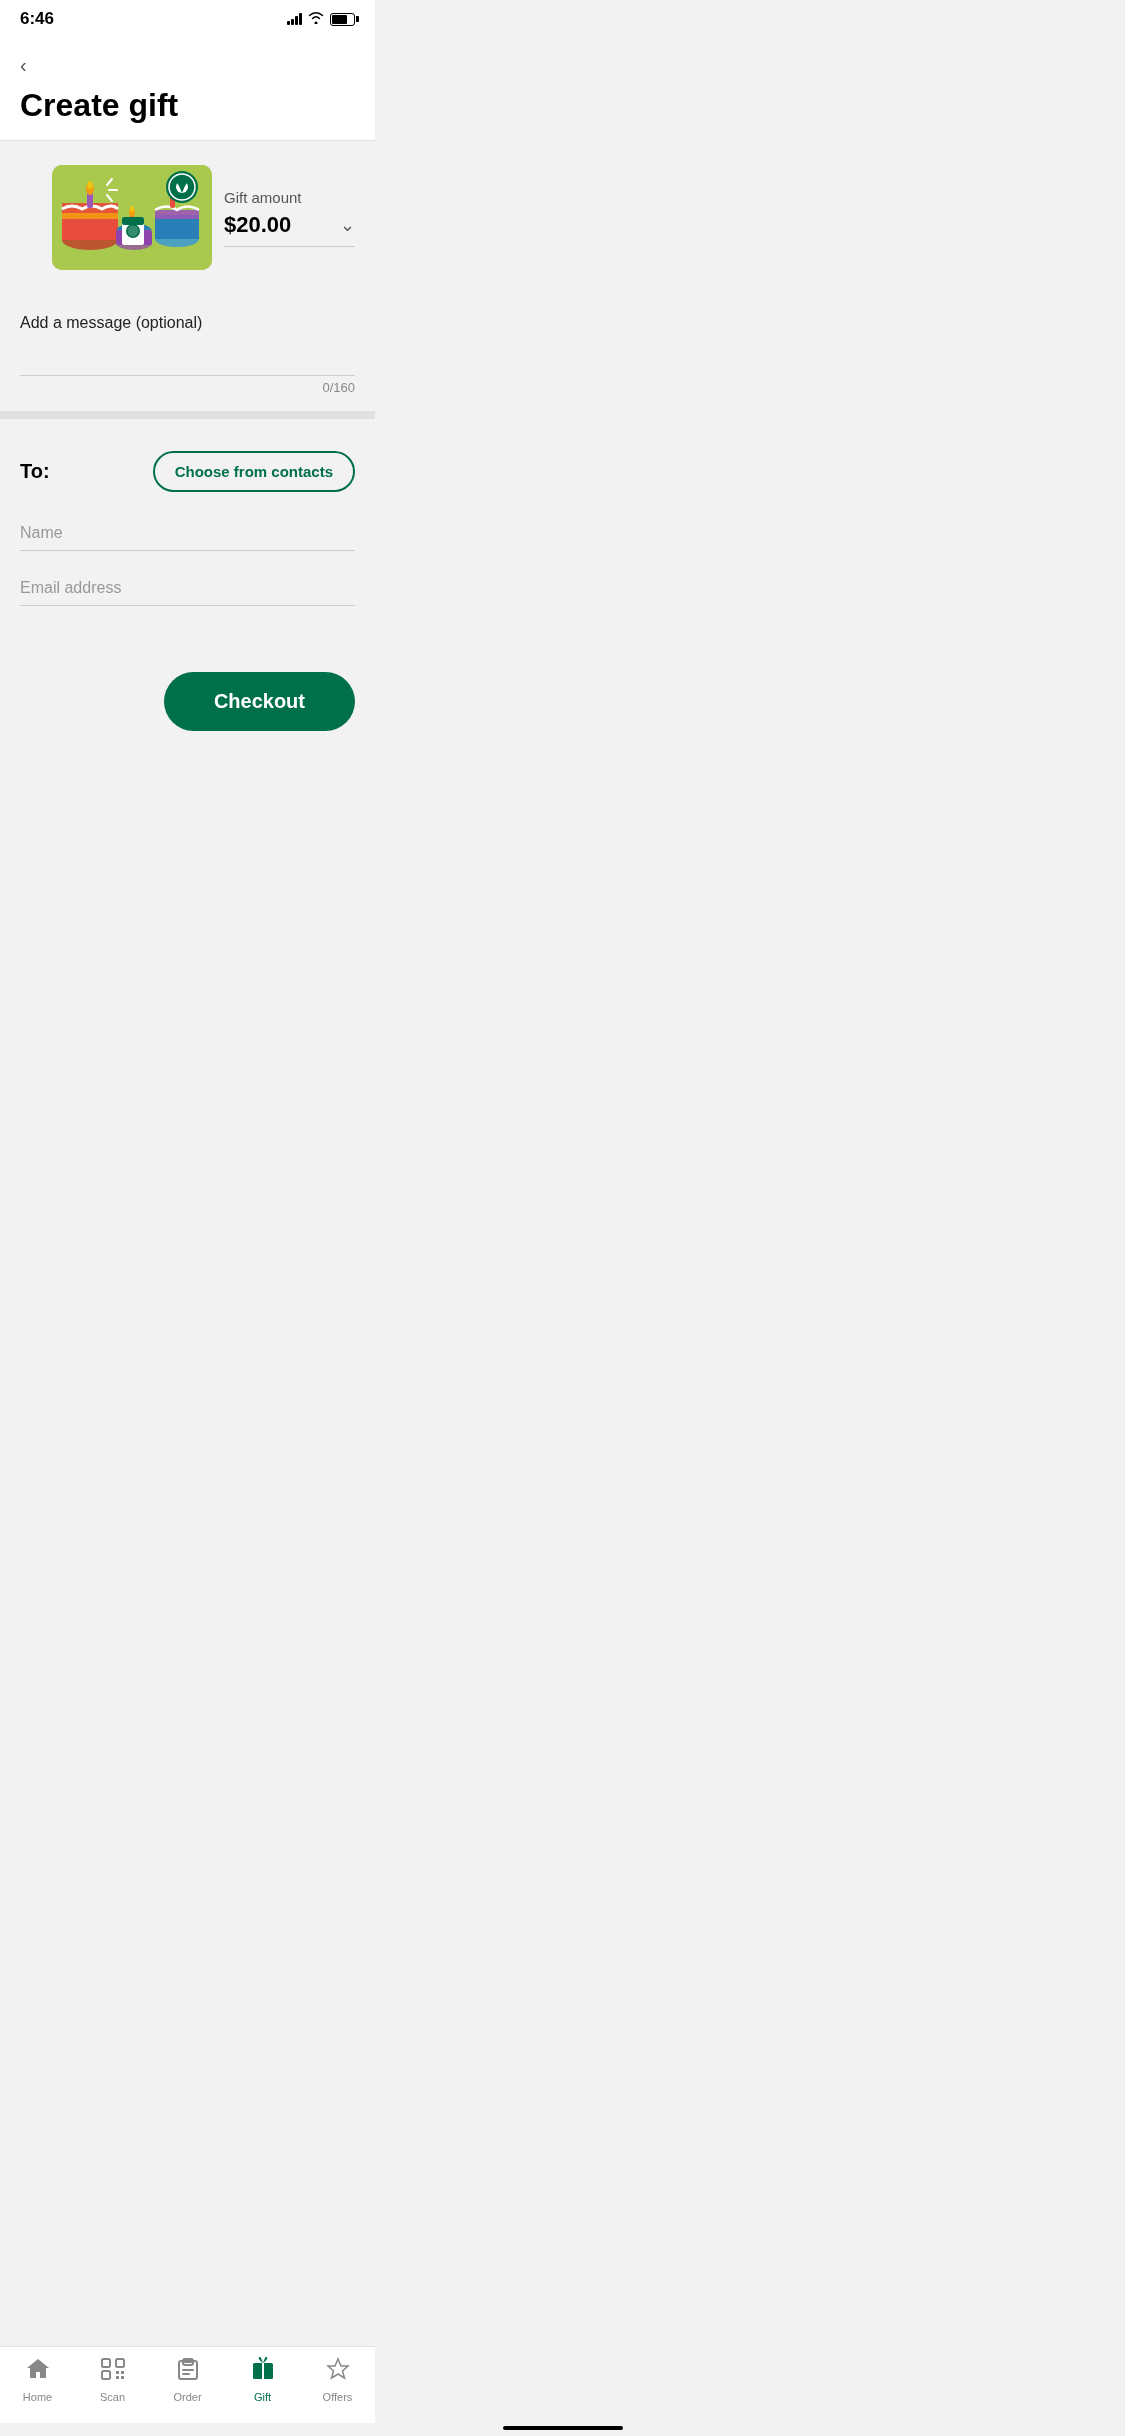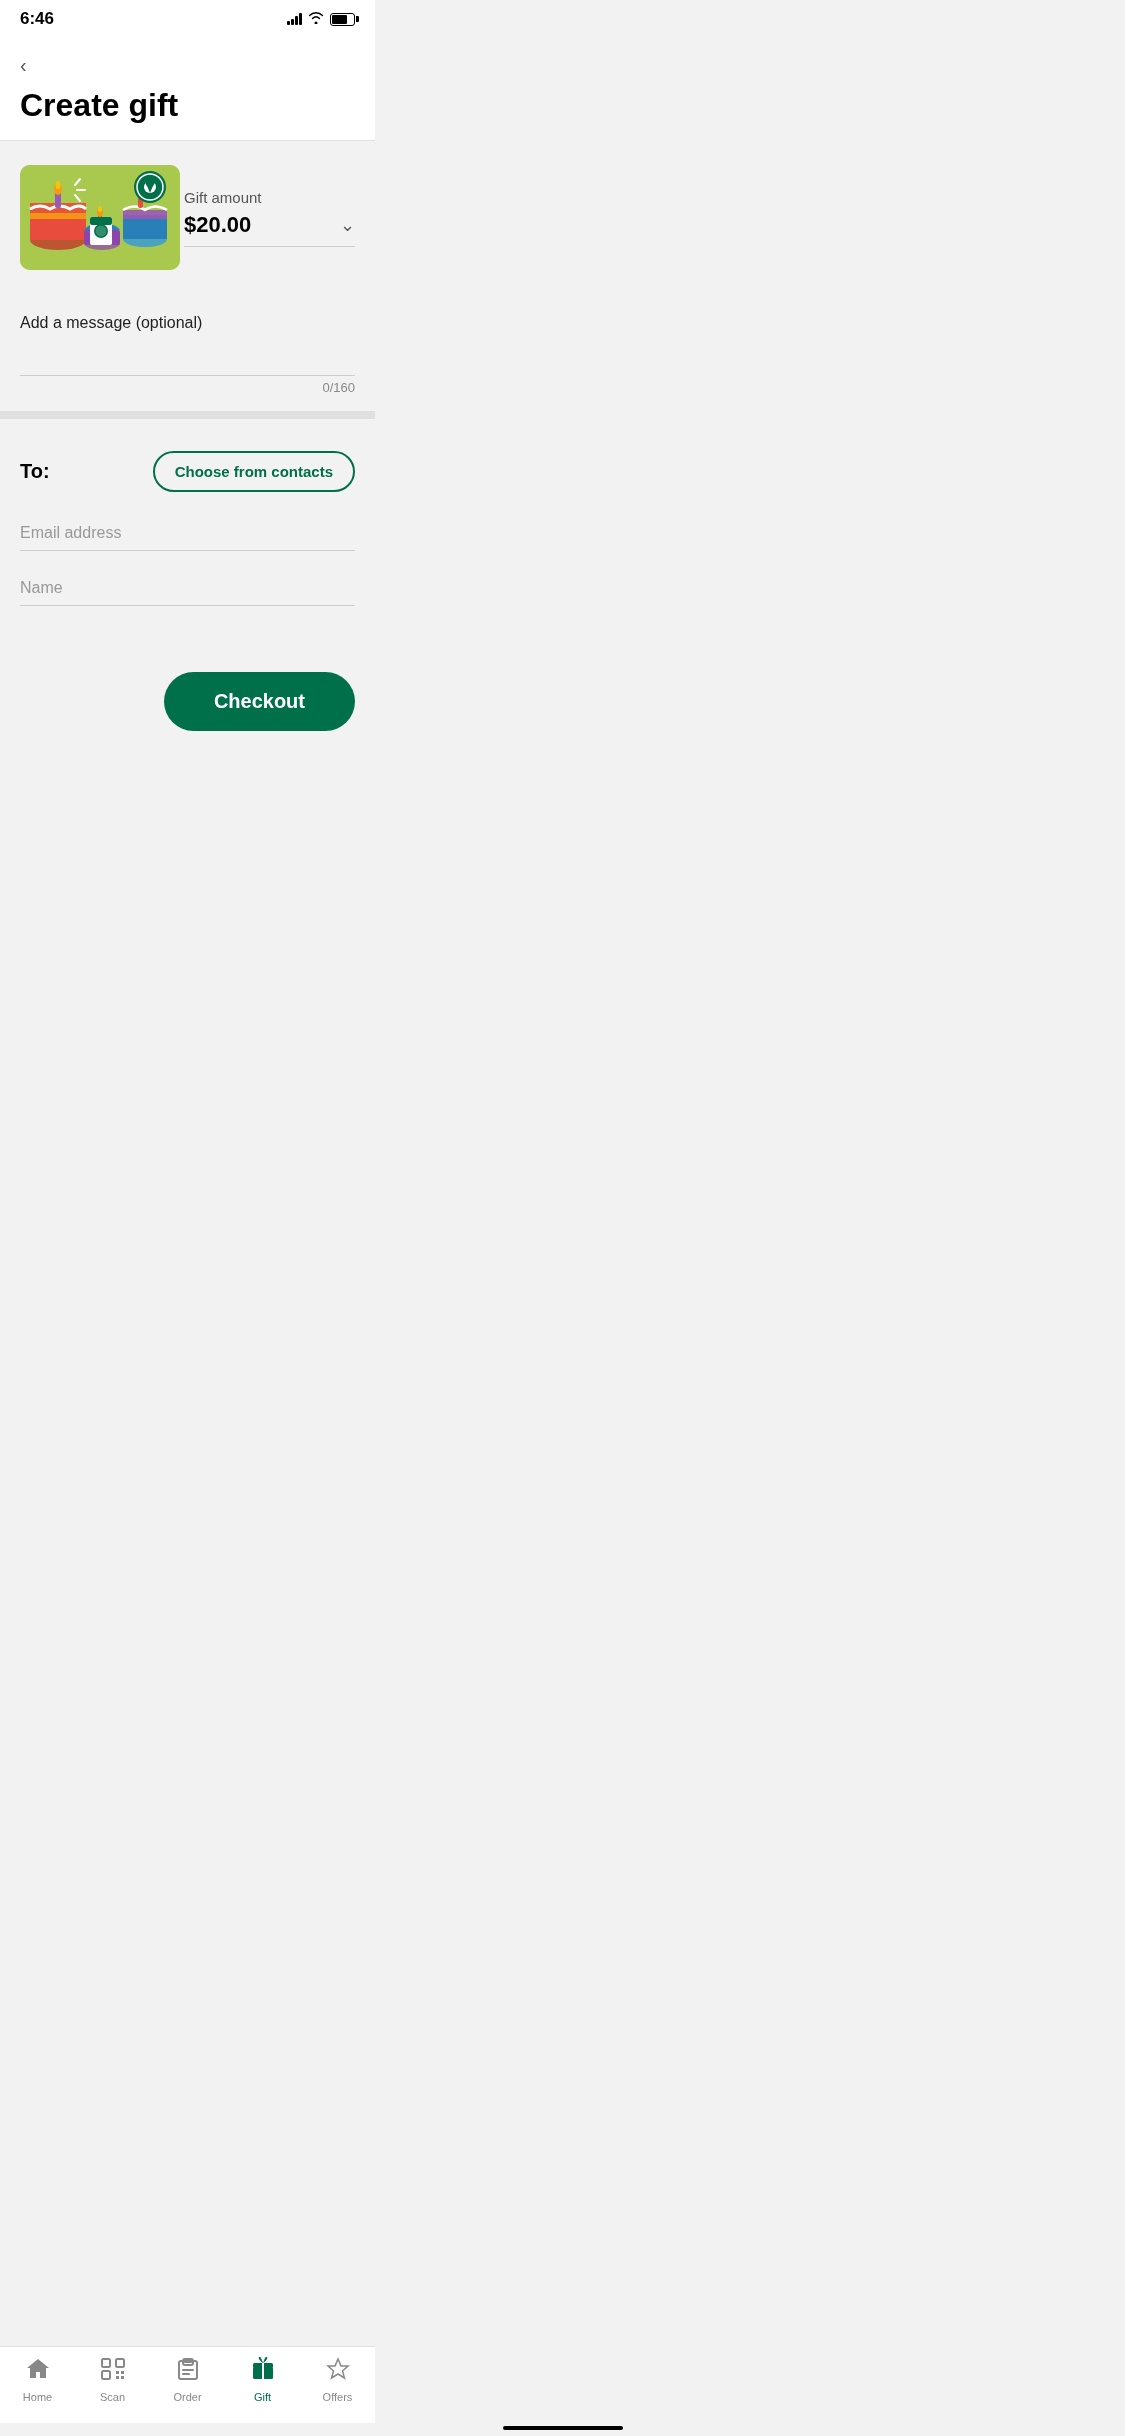--- a/index.html
+++ b/index.html
@@ -103,21 +103,22 @@
       height: 1px;
       background: #e0e0e0;
     }
 
     
     .gift-card-section {
       background: #f2f2f2;
       padding: 24px 20px;
       display: flex;
       align-items: center;
-      gap: 4px;
+      gap: 12px;
+      margin-left: 32px;
     }
     .gift-card-image {
       width: 160px;
       height: 105px;
       border-radius: 10px;
       background: #a8c84e;
       flex-shrink: 0;
       position: relative;
       overflow: hidden;
       display: flex;
@@ -401,24 +402,24 @@
 </div>
 
 <div class="section-divider"></div>
 
 <div class="to-section">
   <div class="to-row">
     <span class="to-label">To:</span>
     <button class="choose-contacts-btn">Choose from contacts</button>
   </div>
   <div class="field-group">
+    <input class="field-input" type="text" placeholder="Name" style="">
+  </div>
+  <div class="field-group">
     <input class="field-input" type="email" placeholder="Email address" style="">
-  </div>
-  <div class="field-group">
-    <input class="field-input" type="text" placeholder="Name" style="">
   </div>
 </div>
 
 <div class="checkout-section">
   <button class="checkout-btn">Checkout</button>
 </div>
 
 <nav class="bottom-nav">
   <div class="nav-item">
     <span class="nav-icon">

